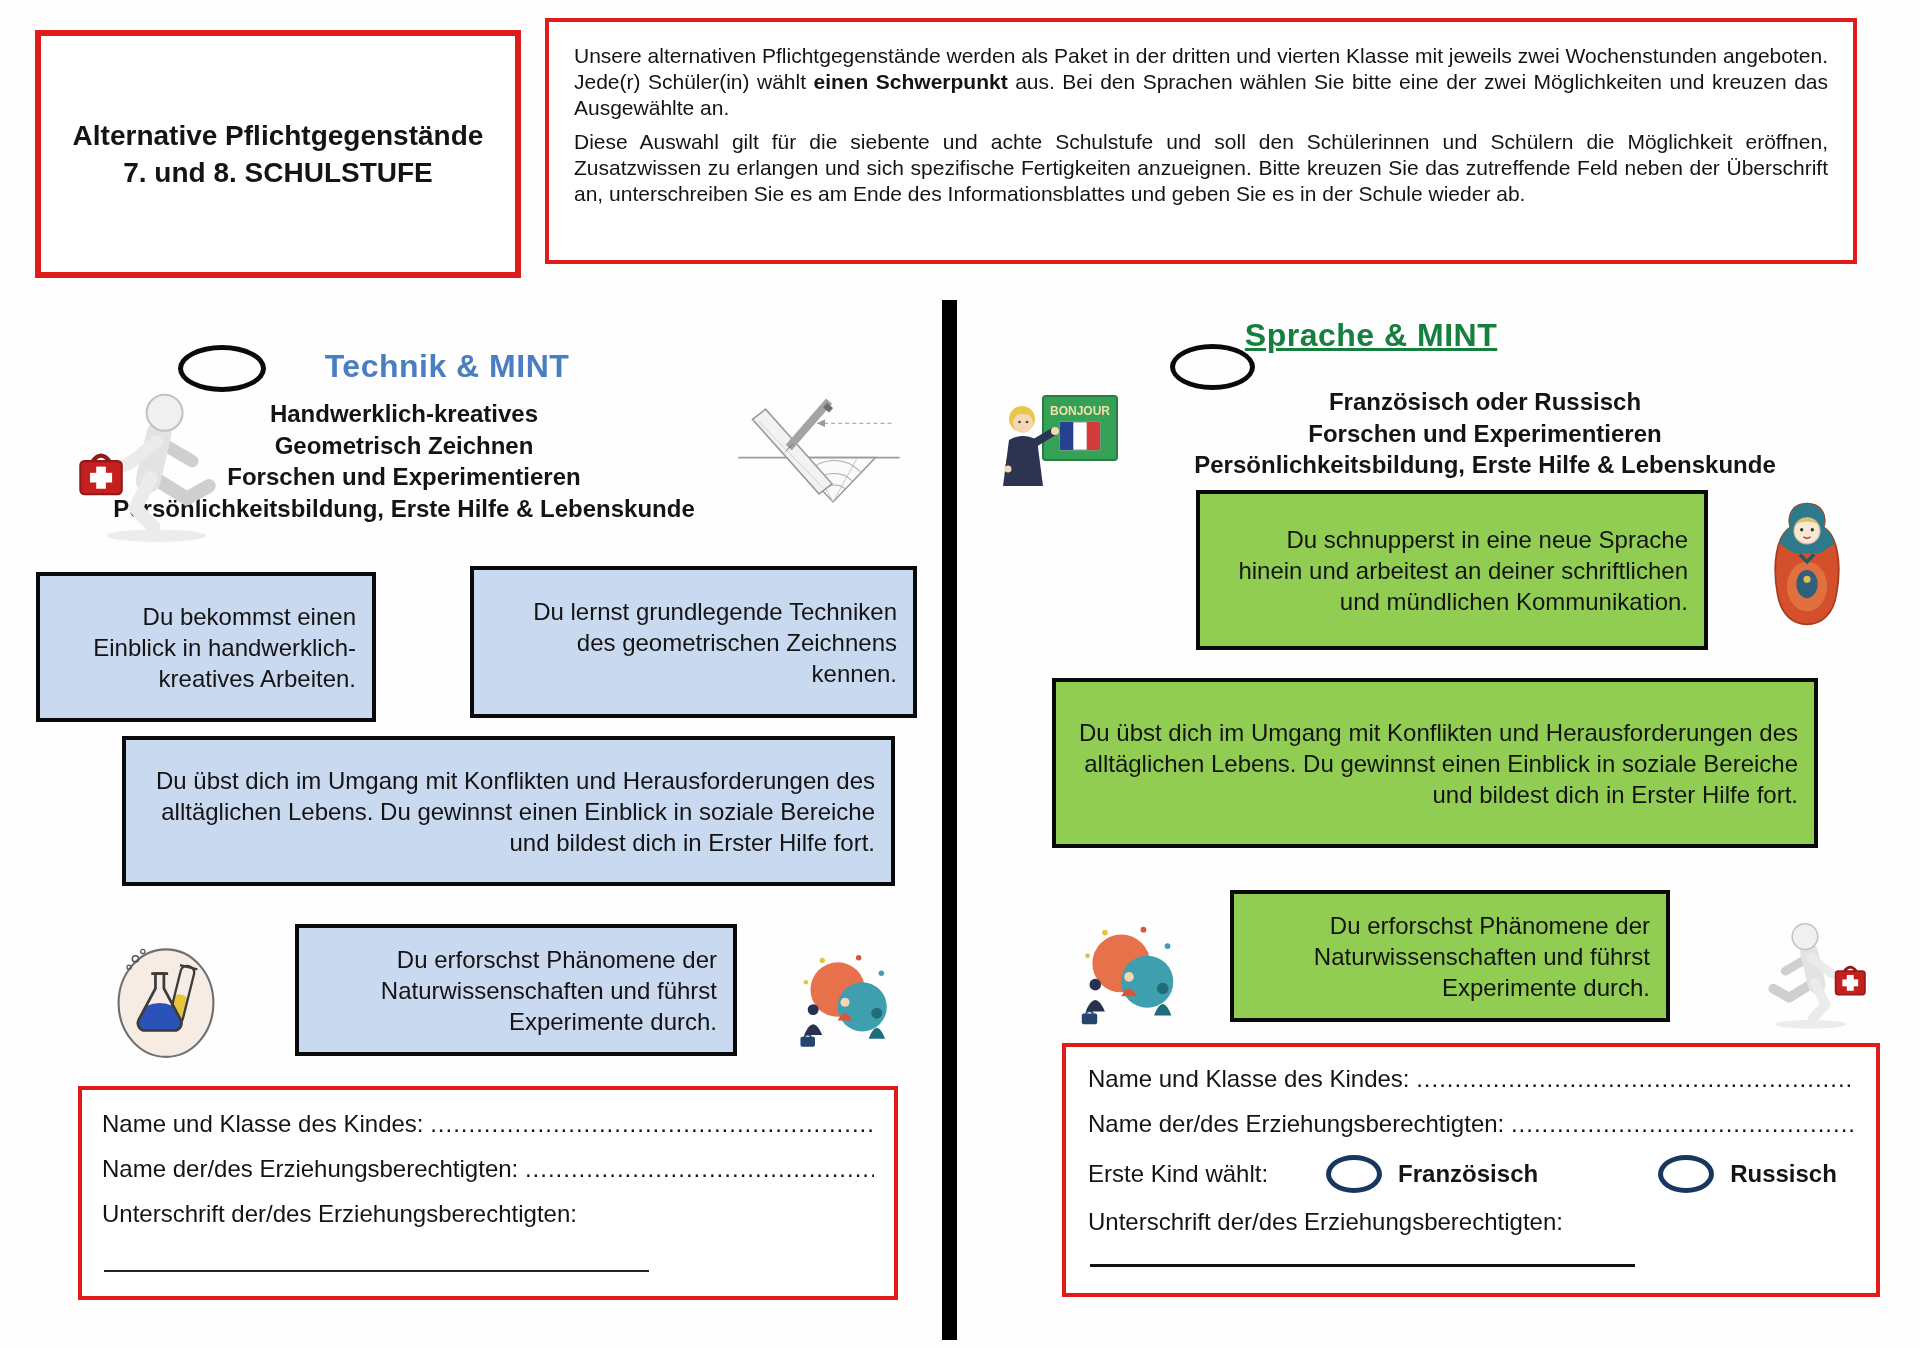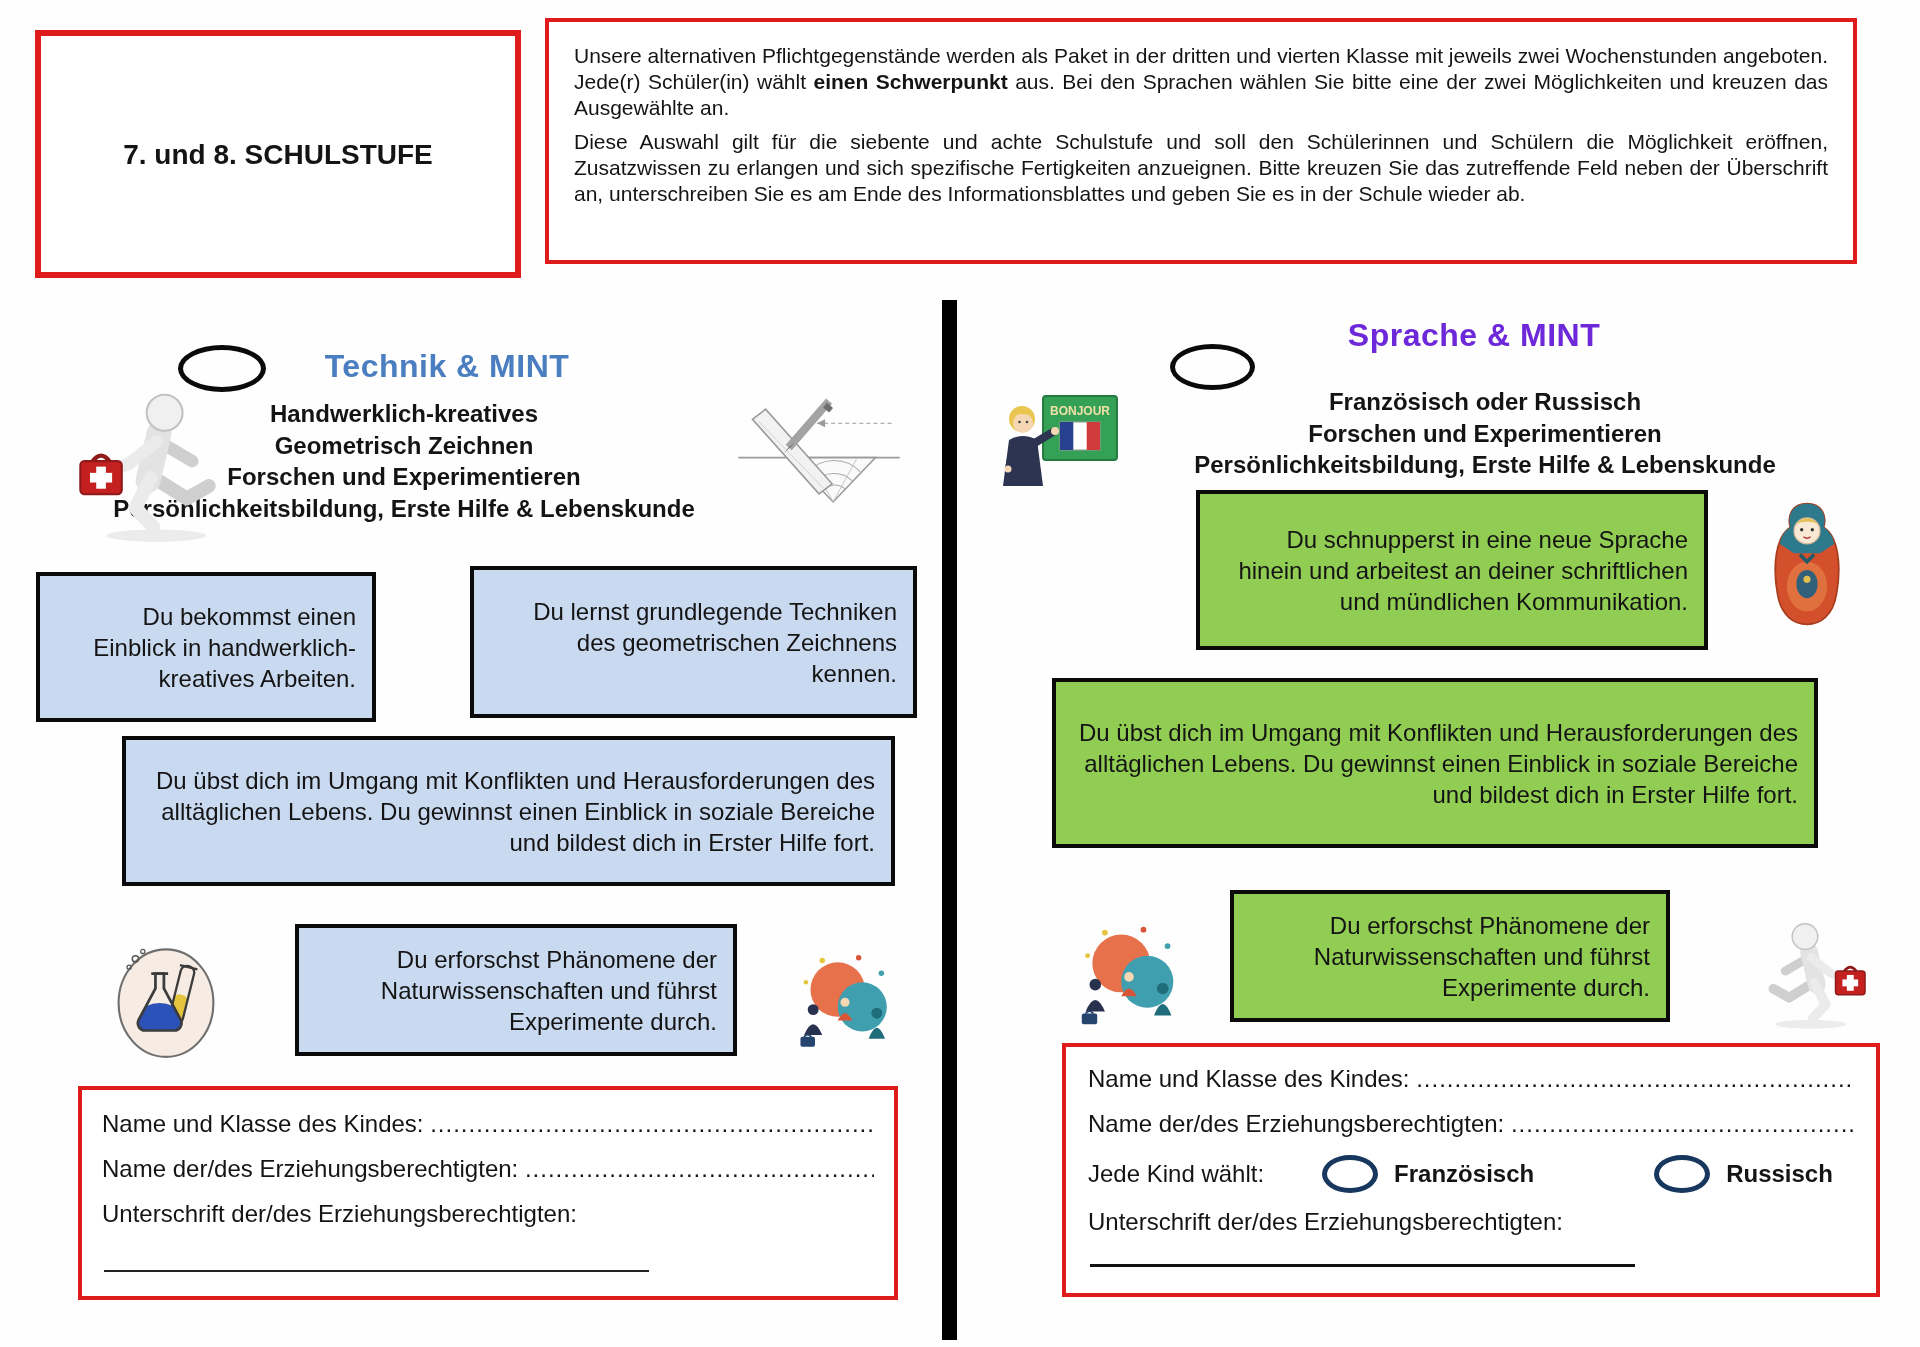--- a/index.html
+++ b/index.html
@@ -14,21 +14,21 @@
   .intro-box{left:545px;top:18px;width:1312px;height:246px;border:4px solid #e01b1b;background:#fff;
              padding:13px 17px;font-size:21px;line-height:26px;text-align:justify;}
   .intro-box p{margin:8px;}
   .intro-box p + p{margin-top:7px;}
 
   .divider{left:942px;top:300px;width:15px;height:1040px;background:#000;}
 
   
   .col-heading{font-size:32px;font-weight:bold;text-align:center;letter-spacing:0.5px;}
   .heading-left{left:247px;top:331px;width:400px;color:#4a7ec0;margin-top:17px;}
-  .heading-right{left:1174px;top:317px;width:600px;color:#6d28d9;}
+  .heading-right{left:1071px;top:317px;width:600px;color:#15803d;text-decoration:underline;}
 
   .oval-big{border:5px solid #0a0a0a;border-radius:50%;background:transparent;}
   .oval-left{left:178px;top:345px;width:88px;height:47px;}
   .oval-right{left:1170px;top:344px;width:85px;height:46px;}
 
   .subjects{font-size:24px;font-weight:bold;text-align:center;line-height:31.5px;}
   .subjects-left{left:64px;top:398px;width:680px;}
   .subjects-right{left:1065px;top:386px;width:840px;}
 
   
@@ -70,20 +70,21 @@
   .choice-label{font-weight:bold;}
   .sig-line-left{margin-top:42px;margin-left:2px;width:545px;border-top:2px solid #222;height:0;}
   .sig-line-right{margin-top:28px;margin-left:2px;width:545px;border-top:3px solid #111;height:0;}
 </style>
 </head>
 <body>
 
 <div class="page">
 
   <div class="abs title-box">
+    <div class="title-line">Alternative Pflichtgegenstände</div>
     <div class="title-line">7. und 8. SCHULSTUFE</div>
   </div>
 
   <div class="abs intro-box">
     <p><span>Unsere alternativen Pflichtgegenstände werden als Paket in der dritten und vierten Klasse mit jeweils zwei Wochenstunden angeboten. Jede(r) Schüler(in) wählt </span><b>einen Schwerpunkt</b><span> aus. Bei den Sprachen wählen Sie bitte eine der zwei Möglichkeiten und kreuzen das Ausgewählte an.</span></p>
     <p>Diese Auswahl gilt für die siebente und achte Schulstufe und soll den Schülerinnen und Schülern die Möglichkeit eröffnen, Zusatzwissen zu erlangen und sich spezifische Fertigkeiten anzueignen. Bitte kreuzen Sie das zutreffende Feld neben der Überschrift an, unterschreiben Sie es am Ende des Informationsblattes und geben Sie es in der Schule wieder ab.</p>
   </div>
 
   <div class="abs divider"></div>
 
@@ -263,21 +264,21 @@
       <rect x="3" y="50" width="30" height="24" rx="3" fill="#c4201f" stroke="#8e1a1a" stroke-width="1.5"></rect>
       <rect x="14.5" y="54" width="7" height="16" fill="#ffffff"></rect>
       <rect x="10" y="58.5" width="16" height="7" fill="#ffffff"></rect>
     </svg>
   </div>
 
   <div class="abs form-box form-right">
     <div class="form-row"><span>Name und Klasse des Kindes:</span> <span class="dots">...............................................................................................................</span></div>
     <div class="form-row"><span>Name der/des Erziehungsberechtigten:</span> <span class="dots">......................................................................................</span></div>
     <div class="choice-row">
-      <span>Jede Kind wählt:</span>
+      <span>Erste Kind wählt:</span>
       <span class="oval-small oval-fr"></span>
       <span class="choice-label">Französisch</span>
       <span class="oval-small oval-ru"></span>
       <span class="choice-label">Russisch</span>
     </div>
     <div class="form-row">Unterschrift der/des Erziehungsberechtigten:</div>
     <div class="sig-line-right"></div>
   </div>
 
 </div>

